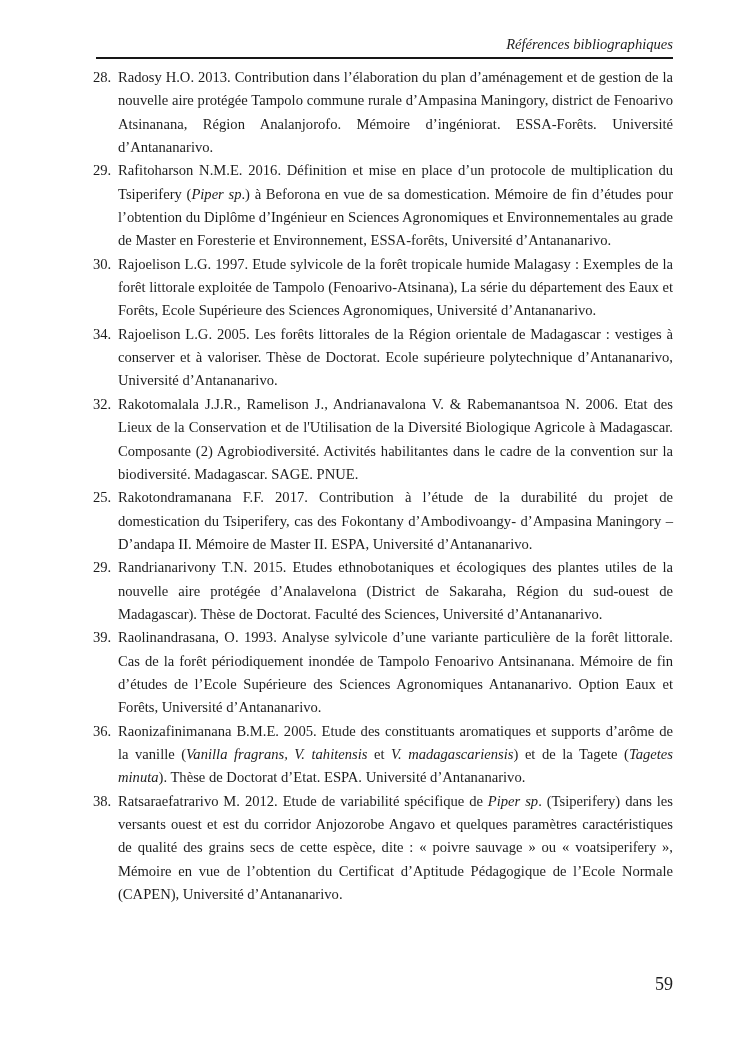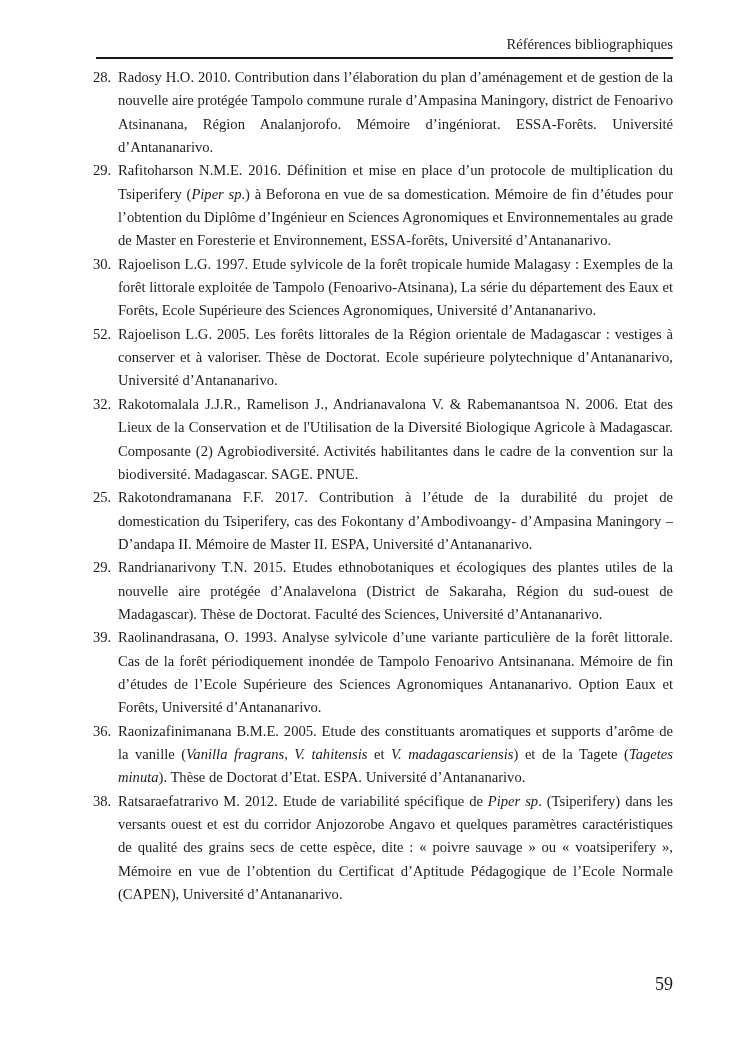--- a/index.html
+++ b/index.html
@@ -13,20 +13,21 @@
     color: #1d1d1d;
     overflow: hidden;
   }
   .running-header {
     position: absolute;
     top: 36px;
     left: 96px;
     right: 72px;
     text-align: right;
     font-size: 14.6px;
+    font-style: italic;
     padding-bottom: 4px;
     border-bottom: 2px solid #161616;
     white-space: nowrap;
   }
   .ref-list {
     position: absolute;
     top: 66px;
     left: 93px;
     width: 580px;
     margin: 0;
@@ -56,33 +57,33 @@
 </head>
 <body>
 
 <div class="page">
   <div class="running-header">
     <span>Références bibliographiques</span>
   </div>
 
   <ol class="ref-list" id="ref-list">
   <li class="ref-item">
-    <span class="ref-num">28.</span><span class="ref-text"><span>Radosy H.O. 2010. Contribution dans l’élaboration du plan d’aménagement et de gestion de la nouvelle aire protégée Tampolo commune rurale d’Ampasina Maningory, district de Fenoarivo Atsinanana, Région Analanjorofo. Mémoire d’ingéniorat. ESSA-Forêts. Université d’Antananarivo.</span></span>
+    <span class="ref-num">28.</span><span class="ref-text"><span>Radosy H.O. 2013. Contribution dans l’élaboration du plan d’aménagement et de gestion de la nouvelle aire protégée Tampolo commune rurale d’Ampasina Maningory, district de Fenoarivo Atsinanana, Région Analanjorofo. Mémoire d’ingéniorat. ESSA-Forêts. Université d’Antananarivo.</span></span>
   </li>
 
   <li class="ref-item">
     <span class="ref-num">29.</span><span class="ref-text"><span>Rafitoharson N.M.E. 2016. Définition et mise en place d’un protocole de multiplication du Tsiperifery (</span><span class="it">Piper sp</span><span>.) à Beforona en vue de sa domestication. Mémoire de fin d’études pour l’obtention du Diplôme d’Ingénieur en Sciences Agronomiques et Environnementales au grade de Master en Foresterie et Environnement, ESSA-forêts, Université d’Antananarivo.</span></span>
   </li>
 
   <li class="ref-item">
     <span class="ref-num">30.</span><span class="ref-text"><span>Rajoelison L.G. 1997. Etude sylvicole de la forêt tropicale humide Malagasy : Exemples de la forêt littorale exploitée de Tampolo (Fenoarivo-Atsinana), La série du département des Eaux et Forêts, Ecole Supérieure des Sciences Agronomiques, Université d’Antananarivo.</span></span>
   </li>
 
   <li class="ref-item">
-    <span class="ref-num">52.</span><span class="ref-text"><span>Rajoelison L.G. 2005. Les forêts littorales de la Région orientale de Madagascar : vestiges à conserver et à valoriser. Thèse de Doctorat. Ecole supérieure polytechnique d’Antananarivo, Université d’Antananarivo.</span></span>
+    <span class="ref-num">34.</span><span class="ref-text"><span>Rajoelison L.G. 2005. Les forêts littorales de la Région orientale de Madagascar : vestiges à conserver et à valoriser. Thèse de Doctorat. Ecole supérieure polytechnique d’Antananarivo, Université d’Antananarivo.</span></span>
   </li>
 
   <li class="ref-item">
     <span class="ref-num">32.</span><span class="ref-text"><span>Rakotomalala J.J.R., Ramelison J., Andrianavalona V. &amp; Rabemanantsoa N. 2006. Etat des Lieux de la Conservation et de l'Utilisation de la Diversité Biologique Agricole à Madagascar. Composante (2) Agrobiodiversité. Activités habilitantes dans le cadre de la convention sur la biodiversité. Madagascar. SAGE. PNUE.</span></span>
   </li>
 
   <li class="ref-item">
     <span class="ref-num">25.</span><span class="ref-text"><span>Rakotondramanana F.F. 2017. Contribution à l’étude de la durabilité du projet de domestication du Tsiperifery, cas des Fokontany d’Ambodivoangy- d’Ampasina Maningory – D’andapa II. Mémoire de Master II. ESPA, Université d’Antananarivo.</span></span>
   </li>
 

